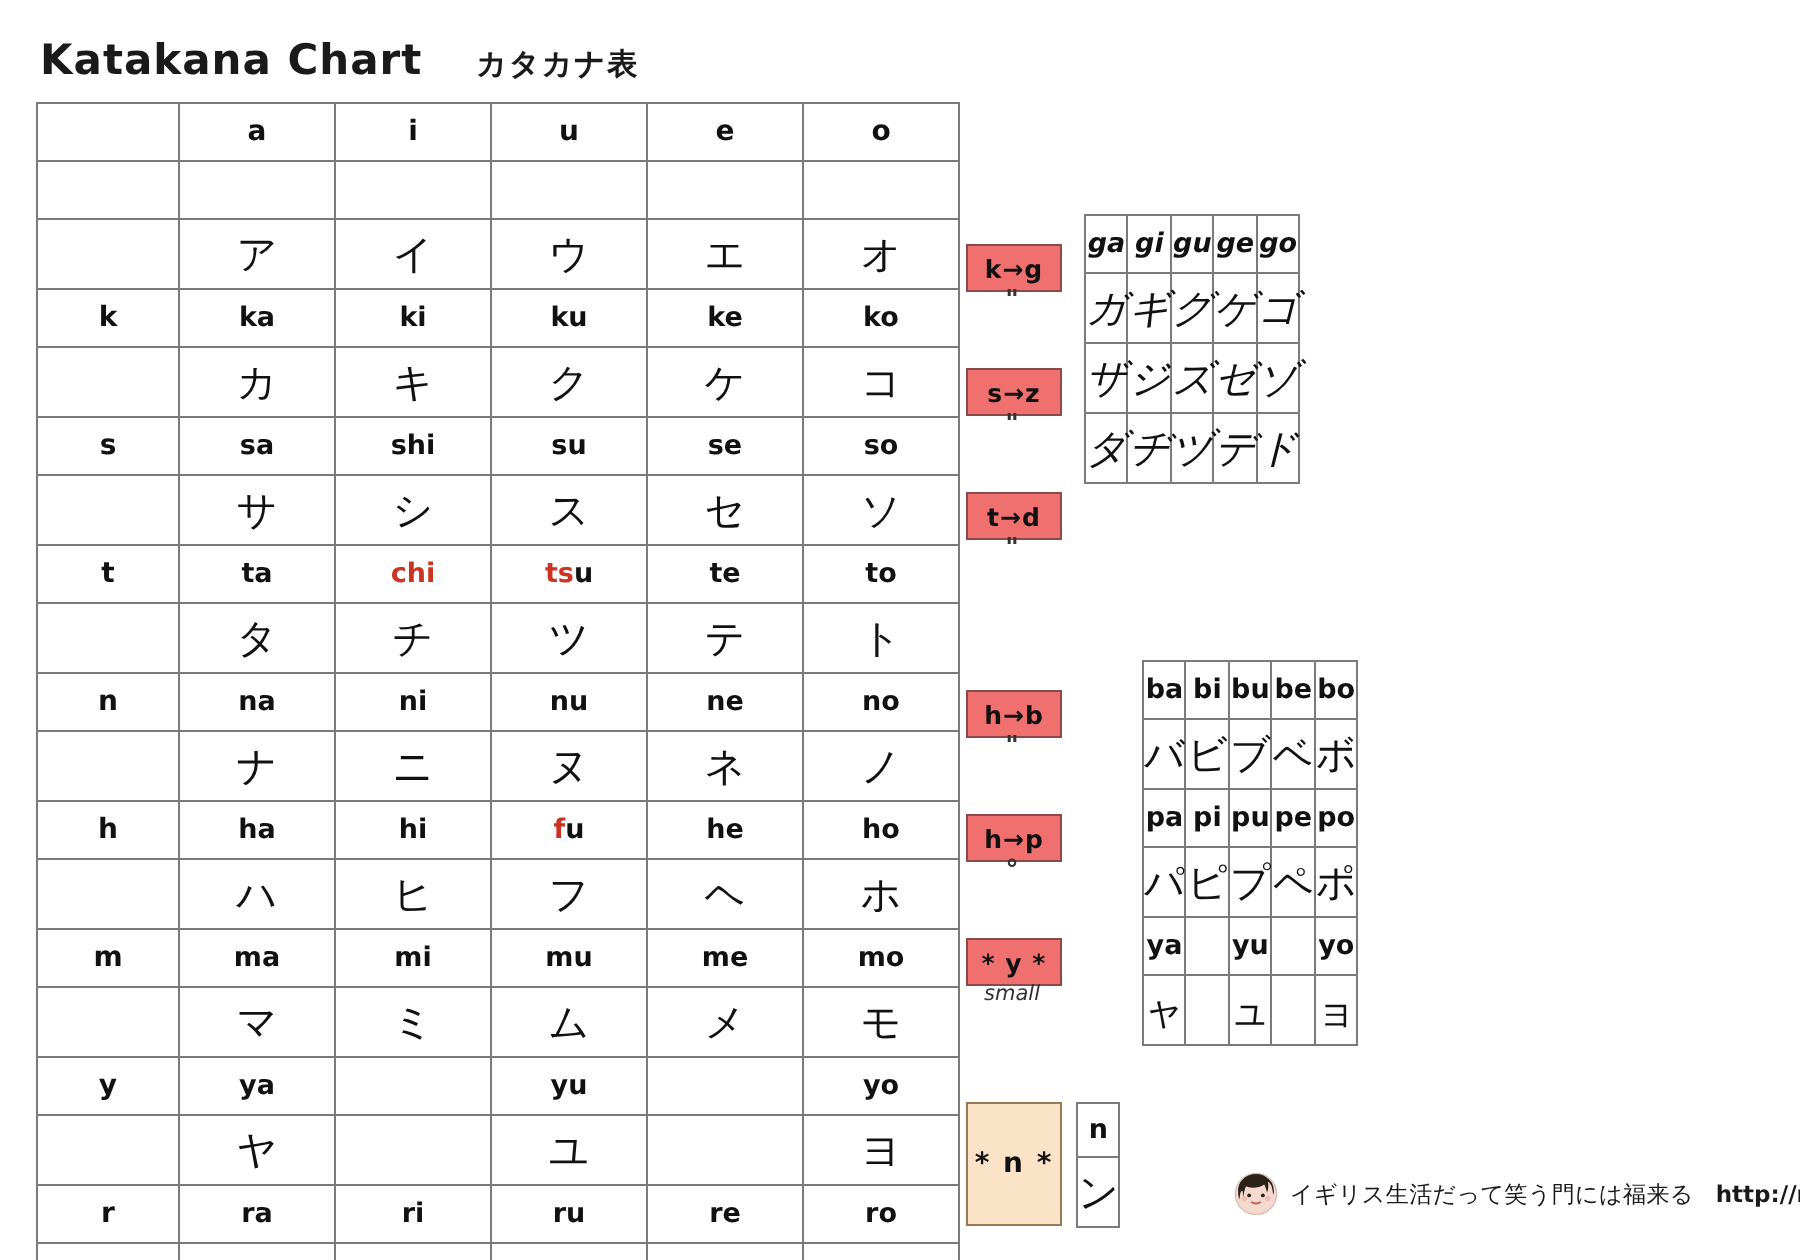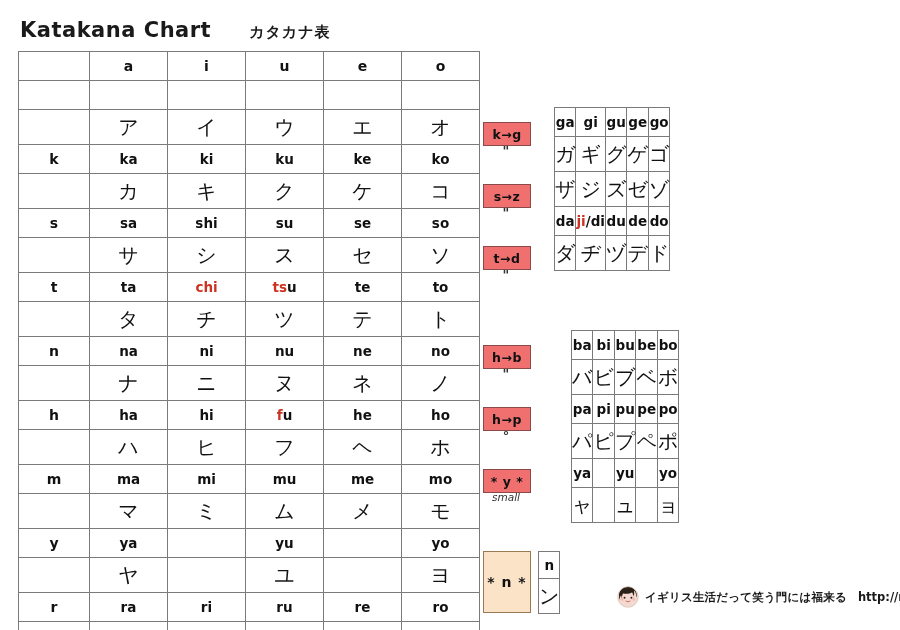--- a/index.html
+++ b/index.html
@@ -16,21 +16,21 @@
   }
 
   
   #title-bar {
     position: absolute;
     left: 20px;
     top: 18px;
     height: 28px;
     display: flex;
     align-items: baseline;
-    gap: 38px;
+    gap: 27px;
     white-space: nowrap;
   }
   #title-en {
     font-size: 21px;
     font-weight: bold;
     color: #1a1a1a;
     letter-spacing: 0.5px;
   }
   #title-ja {
     font-size: 15px;
@@ -114,21 +114,21 @@
     font-style: italic;
   }
 
   .dak-table td { width: 68px; }
   .dak-table td.r { height: 28px; }
   .dak-table td.k { height: 34px; }
 
   
   #dakuten-block { left: 478px; top: 107px; }
   #dakuten-block .side-keys-col { position: absolute; left: 0; top: 0; }
-  #dakuten-block .tbl-wrap { position: absolute; left: 76px; top: 0; }
+  #dakuten-block .tbl-wrap { position: absolute; left: 64px; top: 0; font-style: italic; }
 
   
   #handaku-block { left: 478px; top: 330px; }
   #handaku-block .side-keys-col { position: absolute; left: 0; top: 0; }
   #handaku-block .tbl-wrap { position: absolute; left: 60px; top: 0; margin-left: 33px; }
 
   
   #n-block { left: 478px; top: 551px; }
   #n-chip {
     position: absolute;
@@ -161,21 +161,21 @@
     gap: 6px;
     white-space: nowrap;
   }
   #credit-avatar {
     width: 22px;
     height: 22px;
     flex: 0 0 22px;
   }
   #credit-text {
     font-size: 11.5px;
-    font-weight: bold;
+    font-weight: normal;
     color: #1a1a1a;
     letter-spacing: 0.2px;
     text-align: right;
   }
   #credit-url {
     font-size: 11.5px;
     font-weight: bold;
     color: #1a1a1a;
     margin-left: 5px;
   }
@@ -370,27 +370,20 @@
             <td class="c-kana k">グ</td>
             <td class="c-kana k">ゲ</td>
             <td class="c-kana k">ゴ</td>
           </tr>
           <tr>
             <td class="c-kana k">ザ</td>
             <td class="c-kana k">ジ</td>
             <td class="c-kana k">ズ</td>
             <td class="c-kana k">ゼ</td>
             <td class="c-kana k">ゾ</td>
-          </tr>
-          <tr>
-            <td class="c-romaji r">da</td>
-            <td class="c-romaji r"><span class="hl">ji</span>/di</td>
-            <td class="c-romaji r">du</td>
-            <td class="c-romaji r">de</td>
-            <td class="c-romaji r">do</td>
           </tr>
           <tr>
             <td class="c-kana k">ダ</td>
             <td class="c-kana k">ヂ</td>
             <td class="c-kana k">ヅ</td>
             <td class="c-kana k">デ</td>
             <td class="c-kana k">ド</td>
           </tr>
         </tbody>
     </table>

